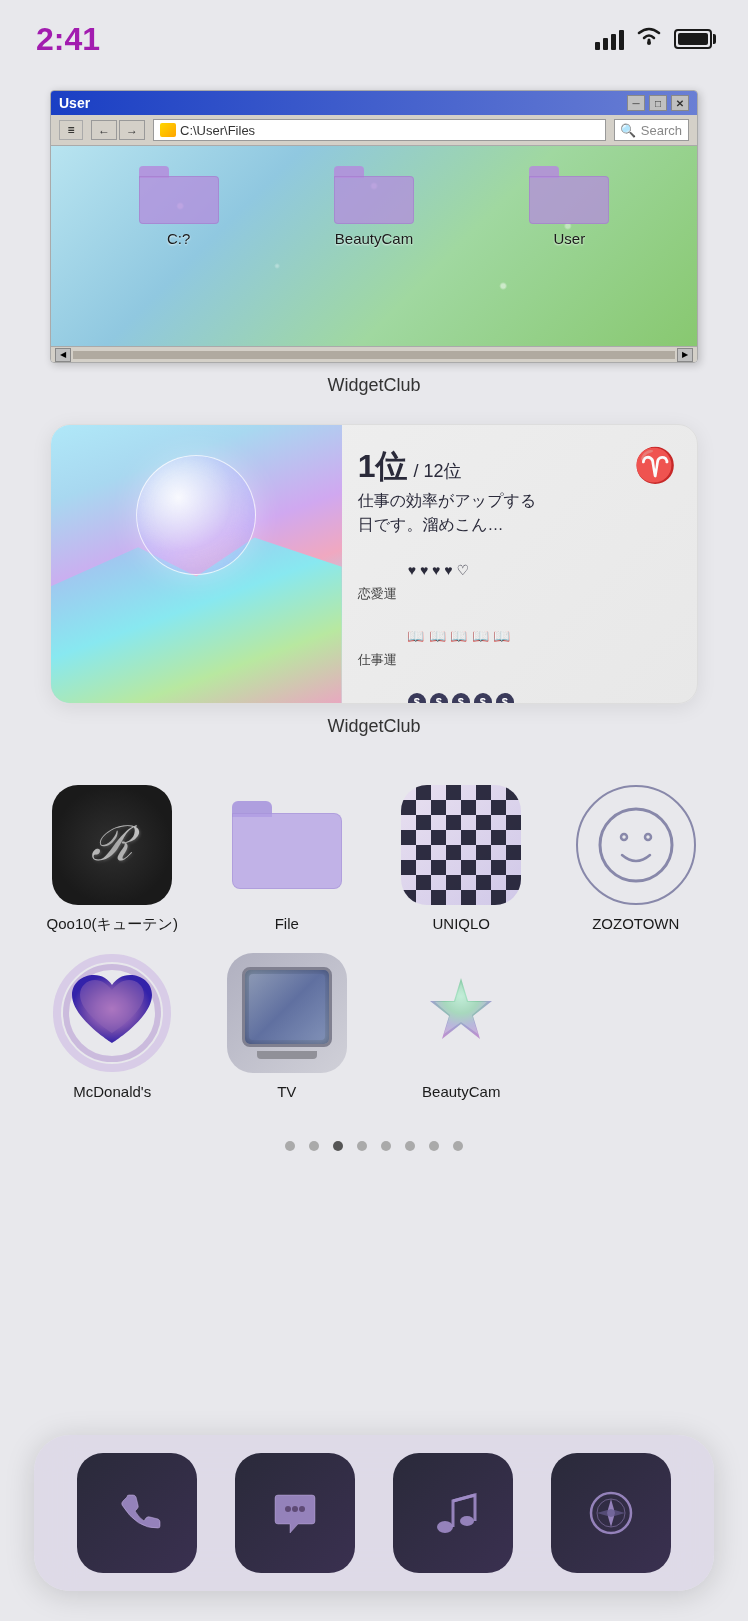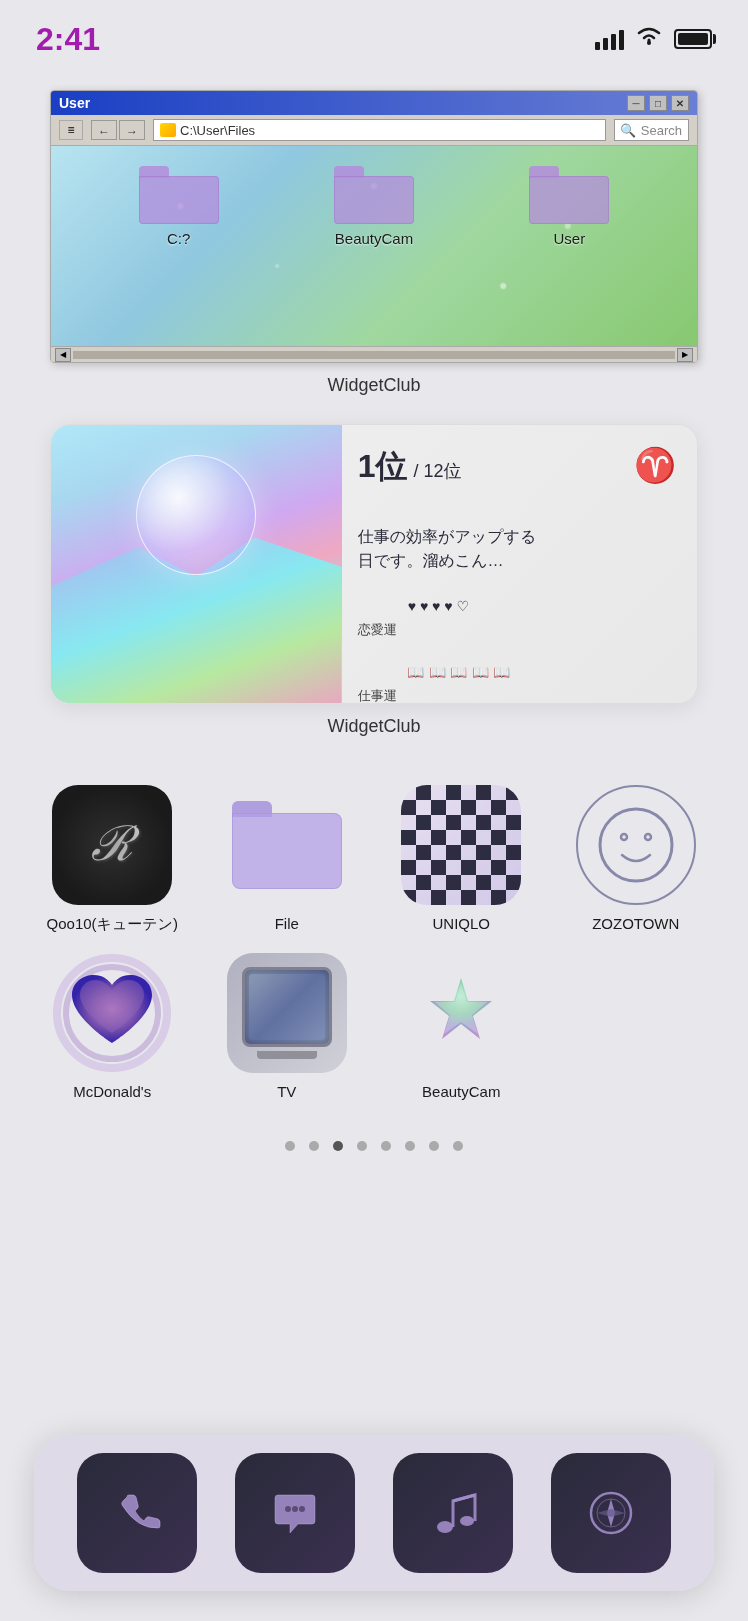--- a/index.html
+++ b/index.html
@@ -328,21 +328,20 @@
     }
     .horoscope-rank-small {
       font-size: 18px;
       font-weight: 400;
     }
     .horoscope-desc {
       font-size: 16px;
       color: #2a2a3a;
       line-height: 1.5;
       font-weight: 400;
-      margin-top: 36px;
     }
     .horoscope-row {
       display: flex;
       align-items: center;
       gap: 8px;
       font-size: 14px;
       color: #2a2a3a;
     }
     .horoscope-row-label {
       width: 42px;

